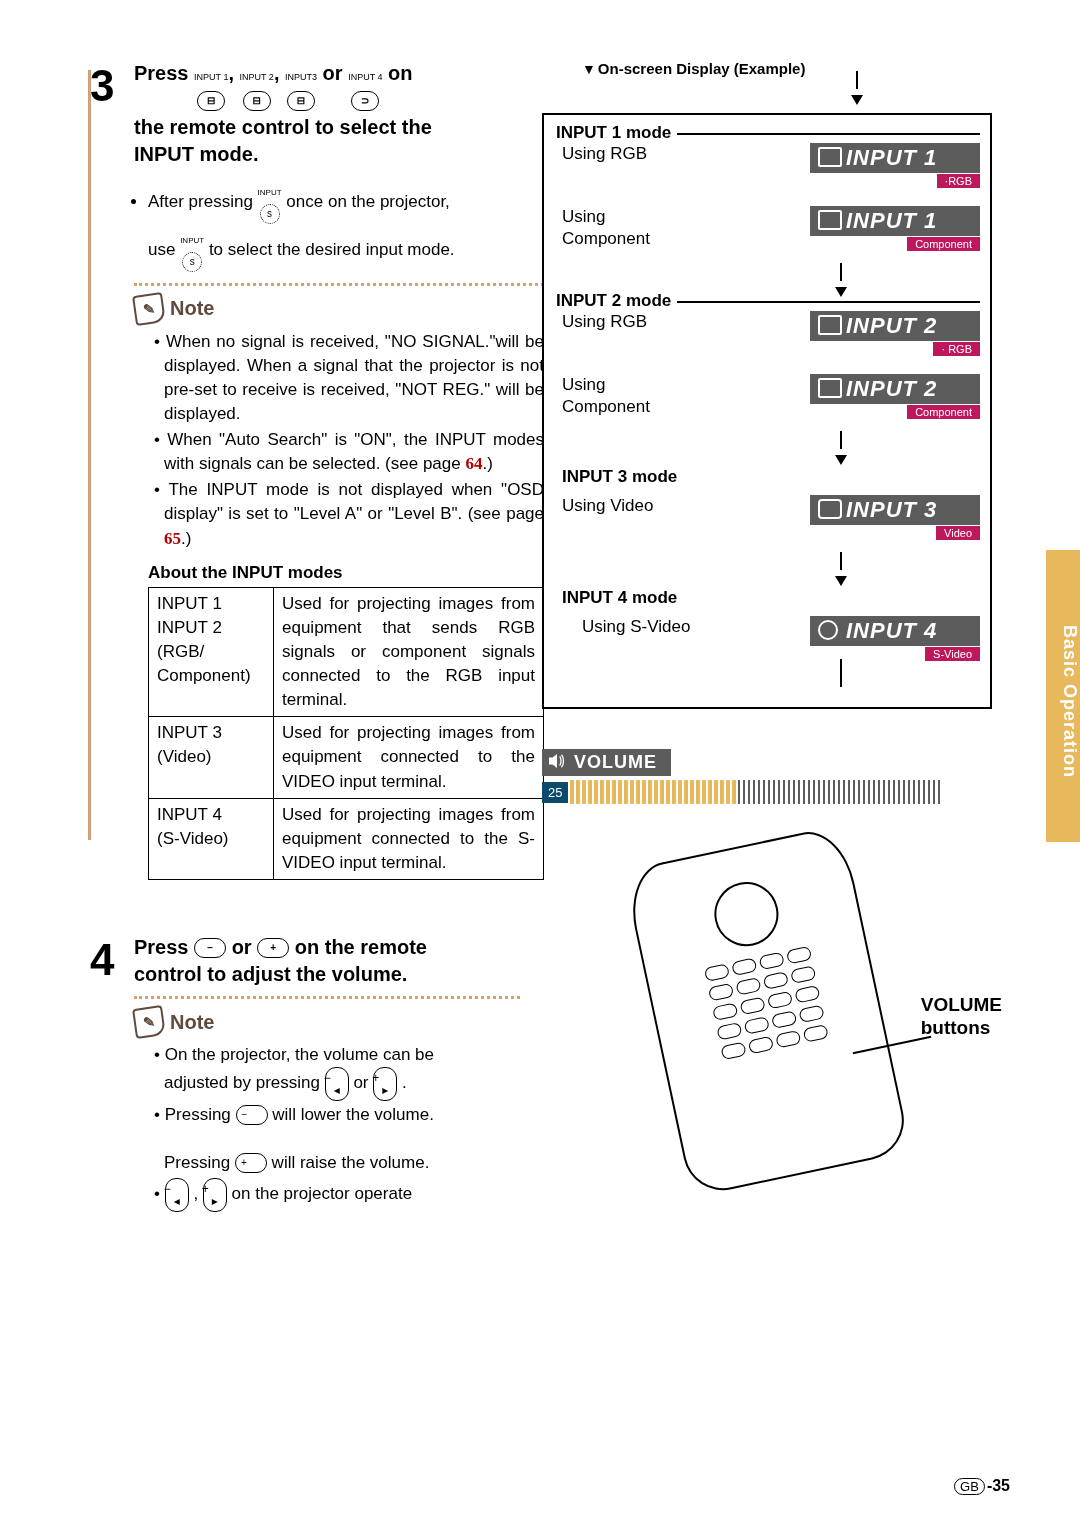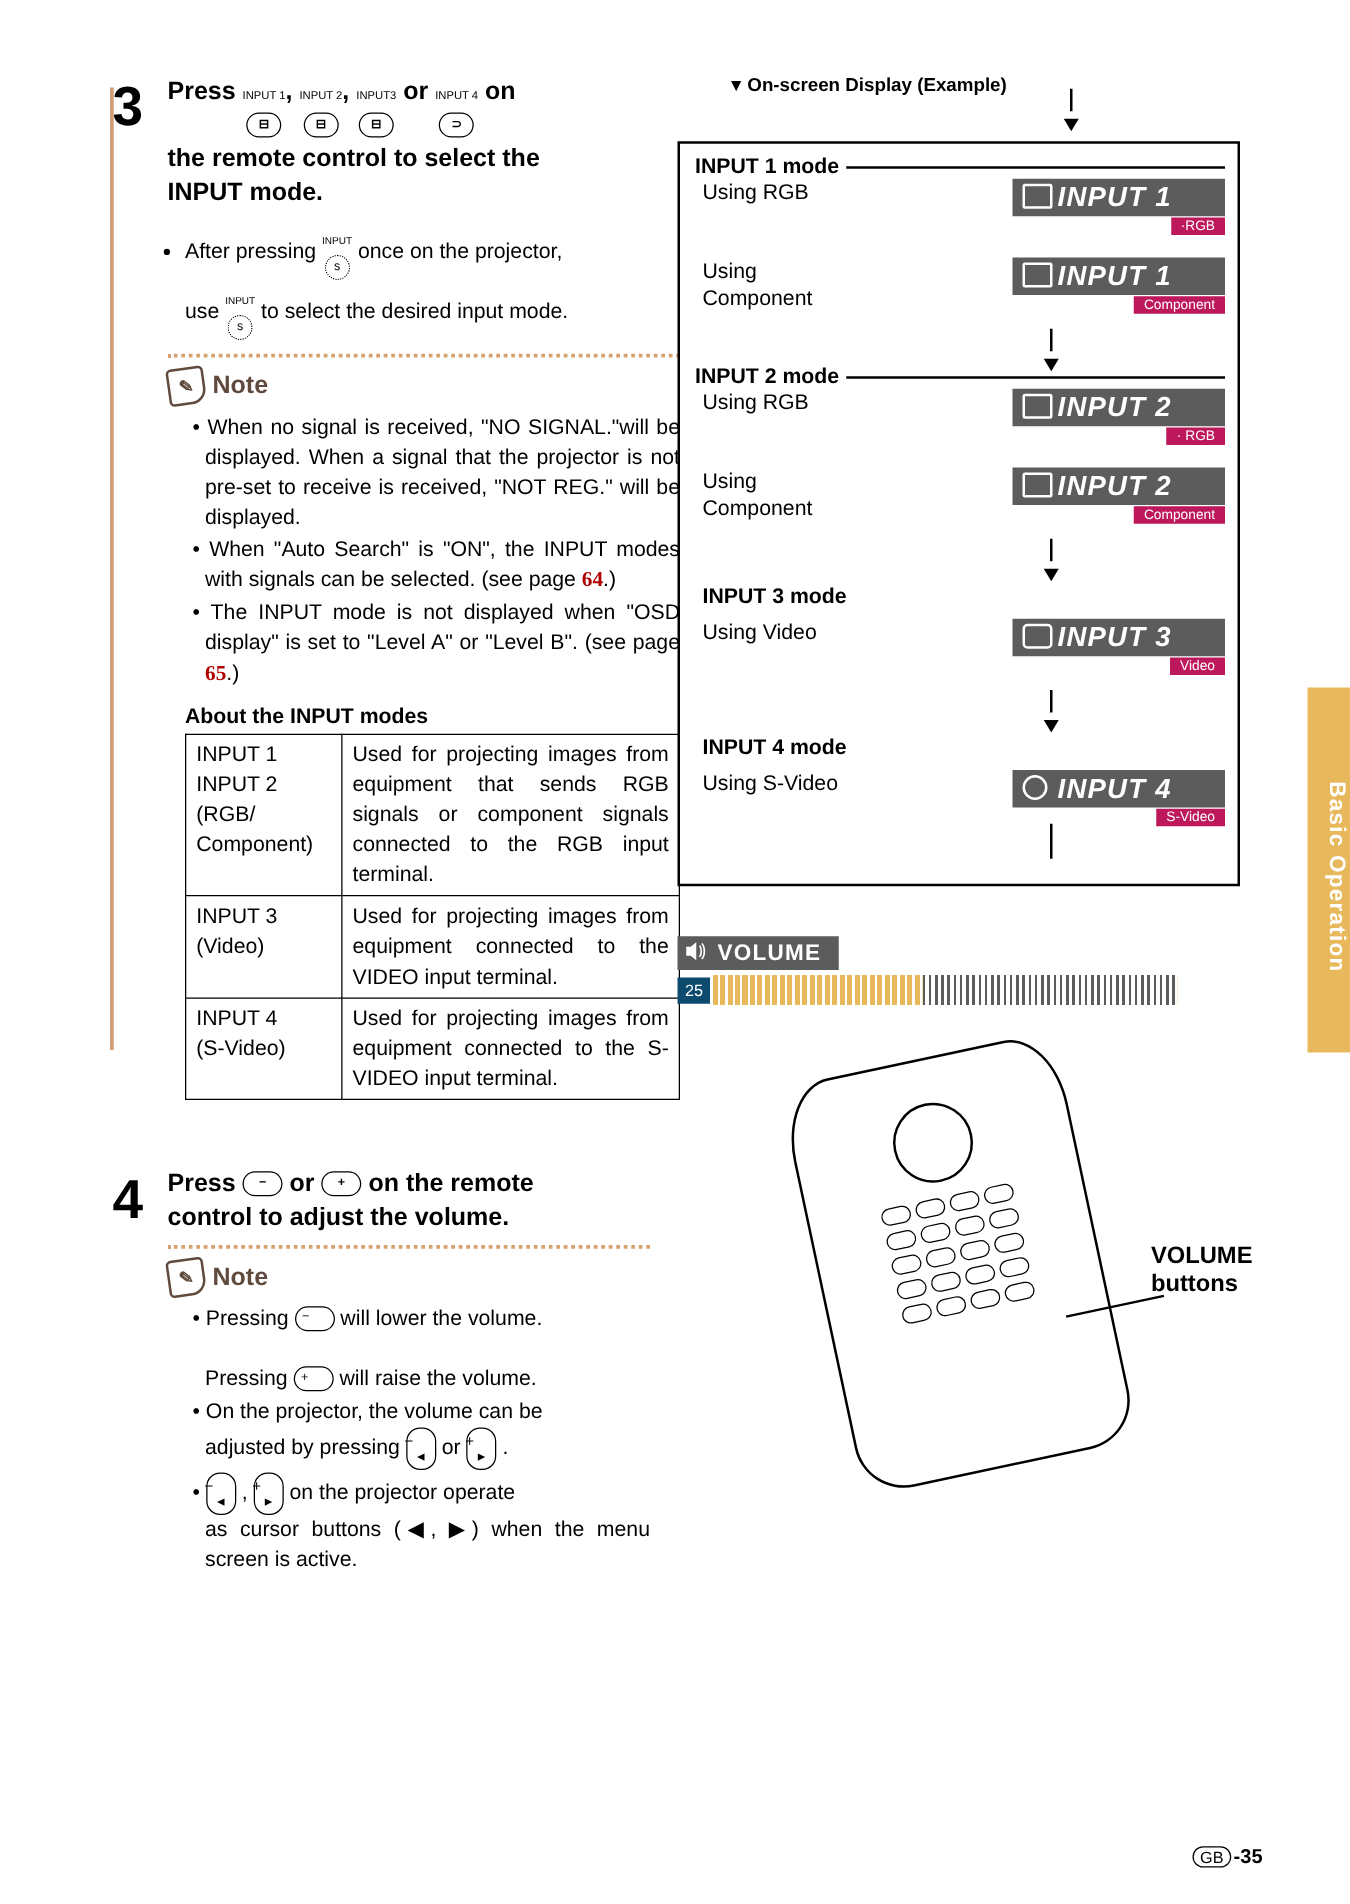--- a/index.html
+++ b/index.html
@@ -136,21 +136,21 @@
     position: relative;
     top: 0;
     padding-right: 6px;
   }
   .mode-row {
     display: flex;
     justify-content: space-between;
     align-items: flex-start;
     margin: 8px 0 18px 0;
   }
-  .mode-row.last { margin-bottom: 4px; }
+  .mode-row.last { margin-bottom: 4px; margin-left: 20px; }
   .mode-label { font-size: 17px; line-height: 1.3; }
   .input-badge {
     display: flex;
     flex-direction: column;
     align-items: flex-end;
     width: 170px;
   }
   .badge-top {
     background: #5c5c5c;
     color: #fff;
@@ -408,41 +408,40 @@
 
         <hr class="dotted-divider">
 
         <div class="note-head">
           <span class="note-icon">✎</span>
           <span>Note</span>
         </div>
         <div class="note-text">
           <ul>
             <li>
+              <span>On the projector, the volume can be</span><br>
+              <span>adjusted by pressing </span>
+              <span class="nav-btn">−<br>◂</span>
+              <span> or </span>
+              <span class="nav-btn">+<br>▸</span>
+              <span> .</span>
+            </li>
+            <li>
               <span>Pressing </span>
               <span class="icon-btn" style="width:30px;">−</span>
               <span> will lower the volume.</span><br><br>
               <span>Pressing </span>
               <span class="icon-btn" style="width:30px;">+</span>
               <span> will raise the volume.</span>
             </li>
             <li>
-              <span>On the projector, the volume can be</span><br>
-              <span>adjusted by pressing </span>
-              <span class="nav-btn">−<br>◂</span>
-              <span> or </span>
-              <span class="nav-btn">+<br>▸</span>
-              <span> .</span>
-            </li>
-            <li>
               <span class="nav-btn">−<br>◂</span>
               <span> , </span>
               <span class="nav-btn">+<br>▸</span>
               <span> on the projector operate</span><br>
-              <span>as cursor buttons (◀, ▶) when the menu screen is active.</span>
             </li>
           </ul>
         </div>
       </div>
     </div>
   </div>
 
   <div class="right-col">
     <div class="osd-head">On-screen Display (Example)</div>
 

